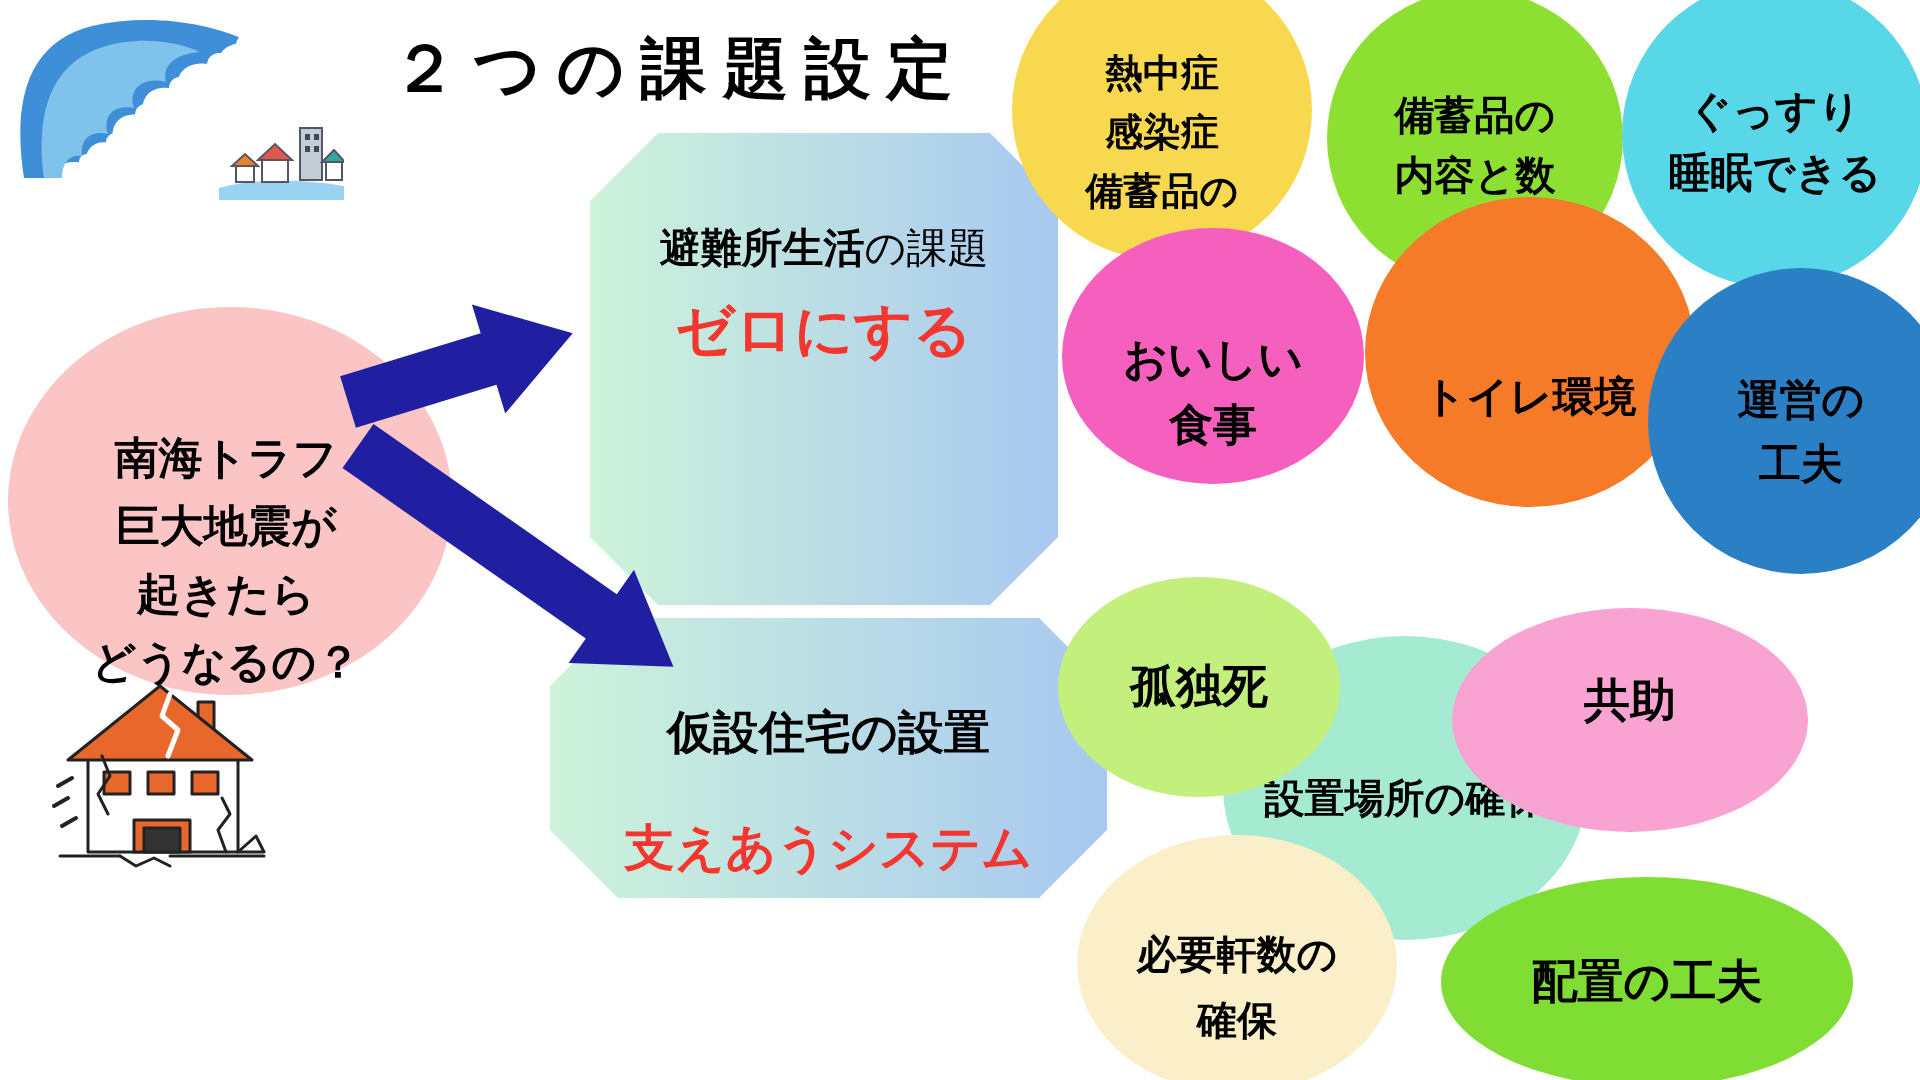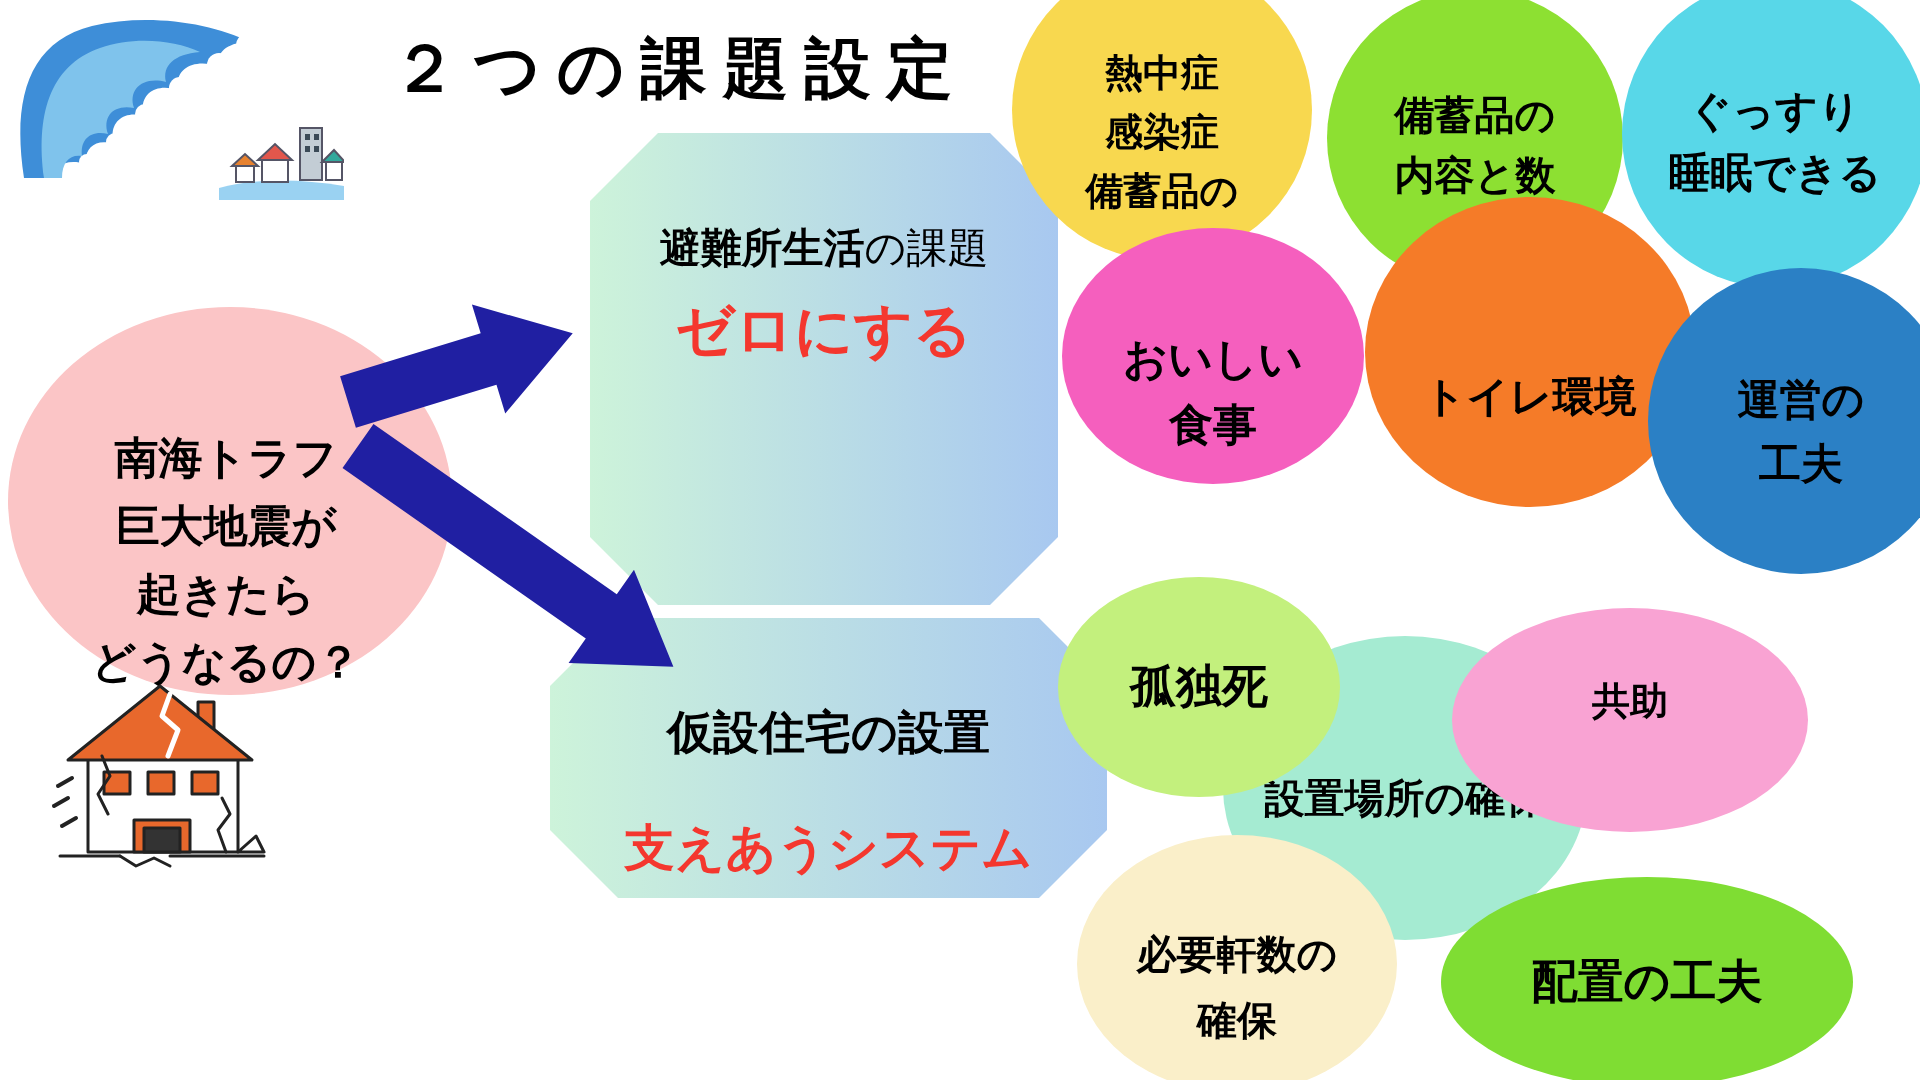--- a/index.html
+++ b/index.html
@@ -125,21 +125,21 @@
     <div>運営の</div>
     <div>工夫</div>
   </div>
 
   <div class="bubble" style="left:1223px;top:636px;width:364px;height:304px;background:#A5EBD2;font-size:40px;padding-top:20px;">
     <div>設置場所の確保</div>
   </div>
   <div class="bubble" style="left:1058px;top:577px;width:282px;height:220px;background:#C3F07D;font-size:46px;">
     <div>孤独死</div>
   </div>
-  <div class="bubble" style="left:1452px;top:608px;width:356px;height:224px;background:#F9A3D3;font-size:38px;padding-bottom:38px;">
+  <div class="bubble" style="left:1452px;top:608px;width:356px;height:224px;background:#F9A3D3;font-size:46px;padding-bottom:38px;">
     <div>共助</div>
   </div>
   <div class="bubble" style="left:1077px;top:835px;width:320px;height:258px;background:#FAEFC9;font-size:40px;line-height:66px;padding-top:46px;">
     <div>必要軒数の</div>
     <div>確保</div>
   </div>
   <div class="bubble" style="left:1441px;top:877px;width:412px;height:210px;background:#7FDD33;font-size:46px;">
     <div>配置の工夫</div>
   </div>
 

